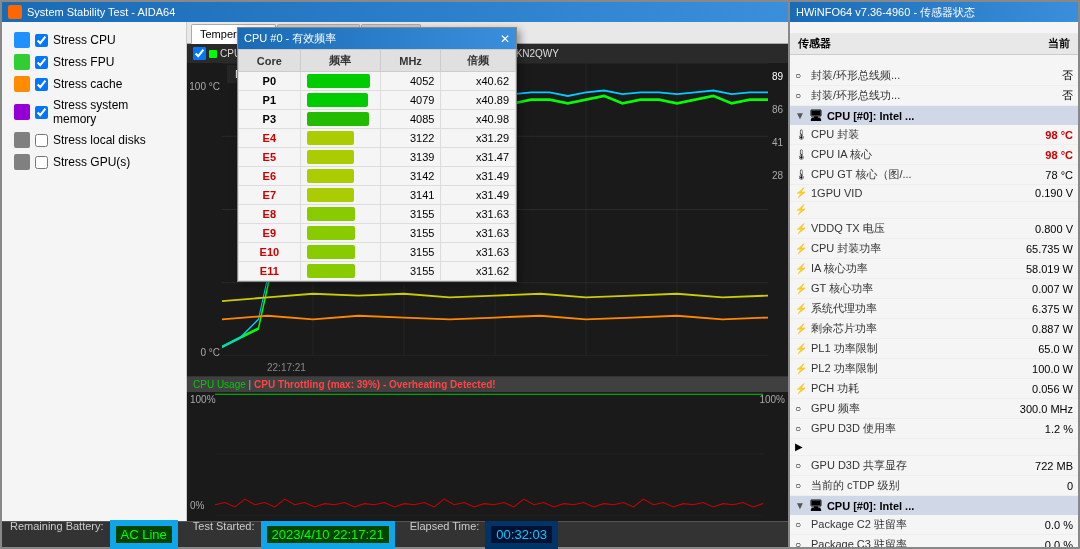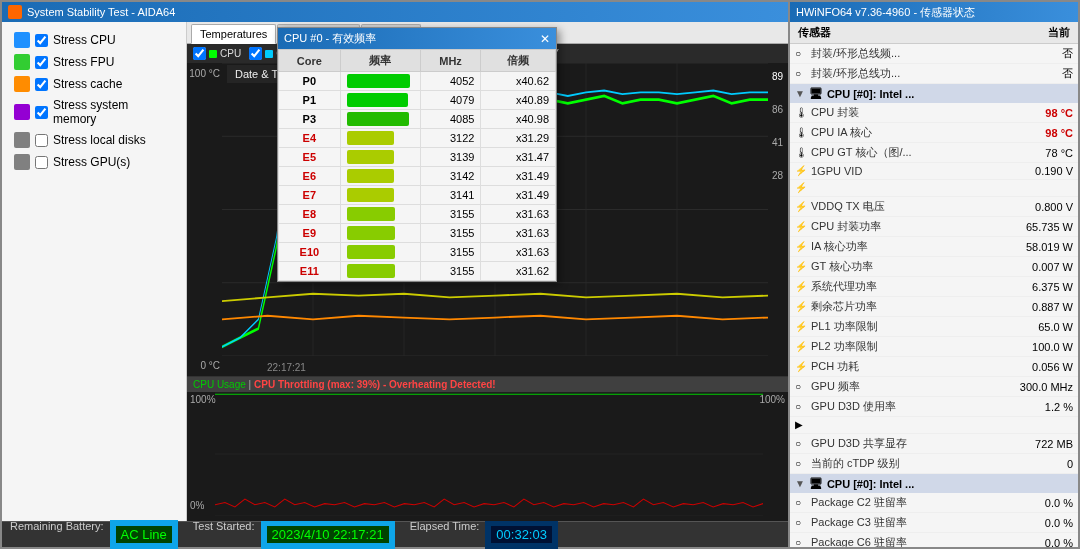--- a/index.html
+++ b/index.html
@@ -155,21 +155,21 @@
 
     .chart-y-axis {
       position: absolute;
       left: 0;
       top: 0;
       bottom: 0;
       width: 35px;
       display: flex;
       flex-direction: column;
       justify-content: space-between;
-      padding: 5px 2px;
+      padding: 18px 2px;
     }
     .y-label {
       font-size: 10px;
       color: #aaa;
       text-align: right;
     }
 
     .chart-x-label {
       position: absolute;
       bottom: 5px;
@@ -239,21 +239,20 @@
     
     .freq-popup {
       position: absolute;
       top: 25px;
       left: 235px;
       width: 280px;
       background: #f5f5f5;
       border: 1px solid #888;
       z-index: 100;
       box-shadow: 3px 3px 8px rgba(0,0,0,0.4);
-      margin-left: 40px;
     }
     .popup-title-bar {
       background: linear-gradient(to right, #1a6bb5, #3a8fdc);
       color: white;
       padding: 3px 6px;
       font-size: 11px;
       display: flex;
       align-items: center;
       justify-content: space-between;
     }
@@ -295,20 +294,21 @@
 
     
     .hwinfo-panel {
       width: 290px;
       height: 549px;
       background: #f5f5f5;
       border: 2px solid #888;
       border-left: none;
       display: flex;
       flex-direction: column;
+      gap: 11px;
     }
 
     .hwinfo-title {
       background: linear-gradient(to right, #1a6bb5, #3a8fdc);
       color: white;
       padding: 3px 6px;
       font-size: 11px;
       height: 20px;
       display: flex;
       align-items: center;

